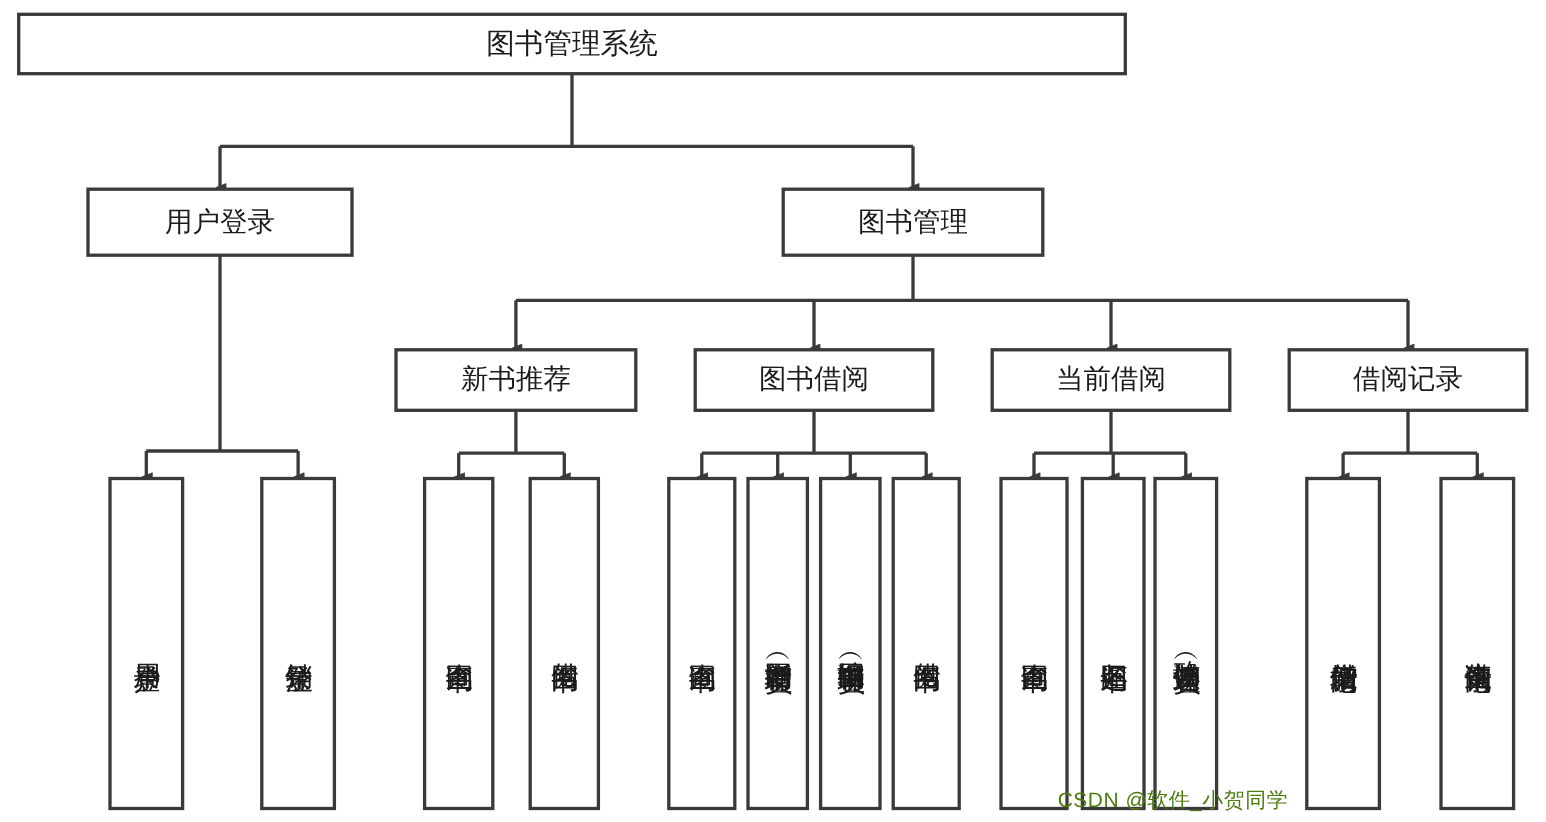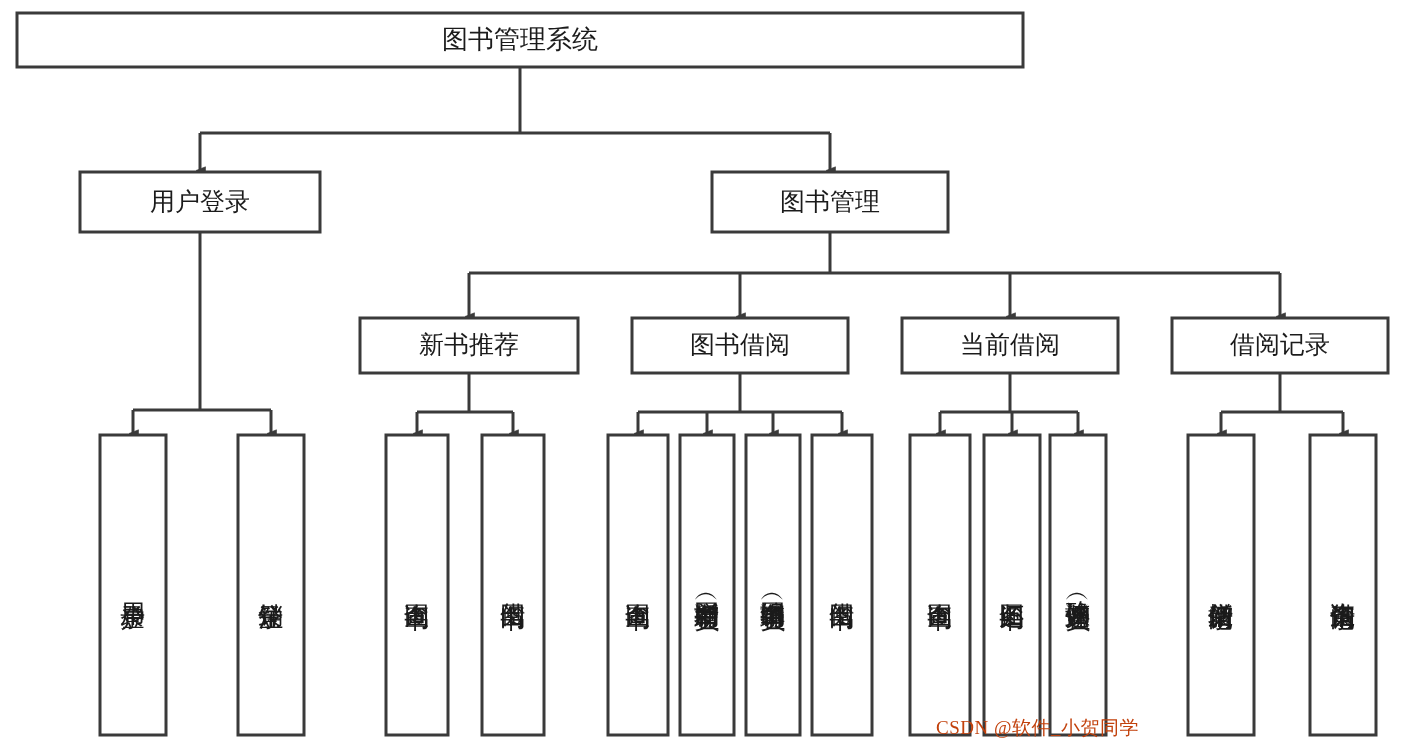--- a/index.html
+++ b/index.html
@@ -1,31 +1,31 @@
 <!DOCTYPE html>
 <html><head>
 <meta charset="utf-8">
 <style>
   html,body{margin:0;padding:0;background:#ffffff;}
   body{width:1405px;height:747px;overflow:hidden;
        font-family:"Liberation Sans","DejaVu Sans",sans-serif;}
-  #diagram-root{position:relative;width:1149px;height:747px;background:#ffffff;}
+  #diagram-root{position:relative;width:1149px;height:747px;background:#ffffff;padding-left:32px;}
   svg#tree-canvas{position:absolute;left:0;top:0;width:1405px;height:747px;display:block;}
   .node-box{fill:#ffffff;stroke:#3a3a3a;stroke-width:3;}
   .connector{stroke:#3a3a3a;stroke-width:3;fill:none;stroke-linecap:butt;}
   .node-label-h{font-family:"Liberation Sans","DejaVu Sans",sans-serif;
                 font-size:25px;fill:#1b1b1b;text-anchor:middle;dominant-baseline:middle;}
   .node-label-root{font-size:26px;}
   .vlabel{position:absolute;display:flex;align-items:center;justify-content:center;
           writing-mode:vertical-rl;text-orientation:upright;
           font-family:"Liberation Sans","DejaVu Sans",sans-serif;
           font-size:25px;color:#1b1b1b;line-height:1.06;letter-spacing:1px;
           pointer-events:none;white-space:nowrap;}
-  .watermark{position:absolute;right:10px;bottom:6px;font-size:19px;color:#c2410c;
-             font-family:Liberation Serif, serif;letter-spacing:.5px;}
+  .watermark{position:absolute;right:10px;bottom:6px;font-size:19px;color:#4d7c0f;
+             font-family:Liberation Sans, sans-serif;letter-spacing:.5px;}
 </style>
 </head>
 <body>
 
 <div id="diagram-root">
 
   <svg id="tree-canvas" viewBox="0 0 1405 747">
     <defs>
       <marker id="arrowhead" markerWidth="10" markerHeight="10" refX="4.6" refY="6" orient="auto" markerUnits="userSpaceOnUse">
         <path d="M0.4,0.5 L9.0,0.5 L4.7,11.5 Z" fill="#3a3a3a" stroke="#3a3a3a" stroke-width="0.6"></path>

